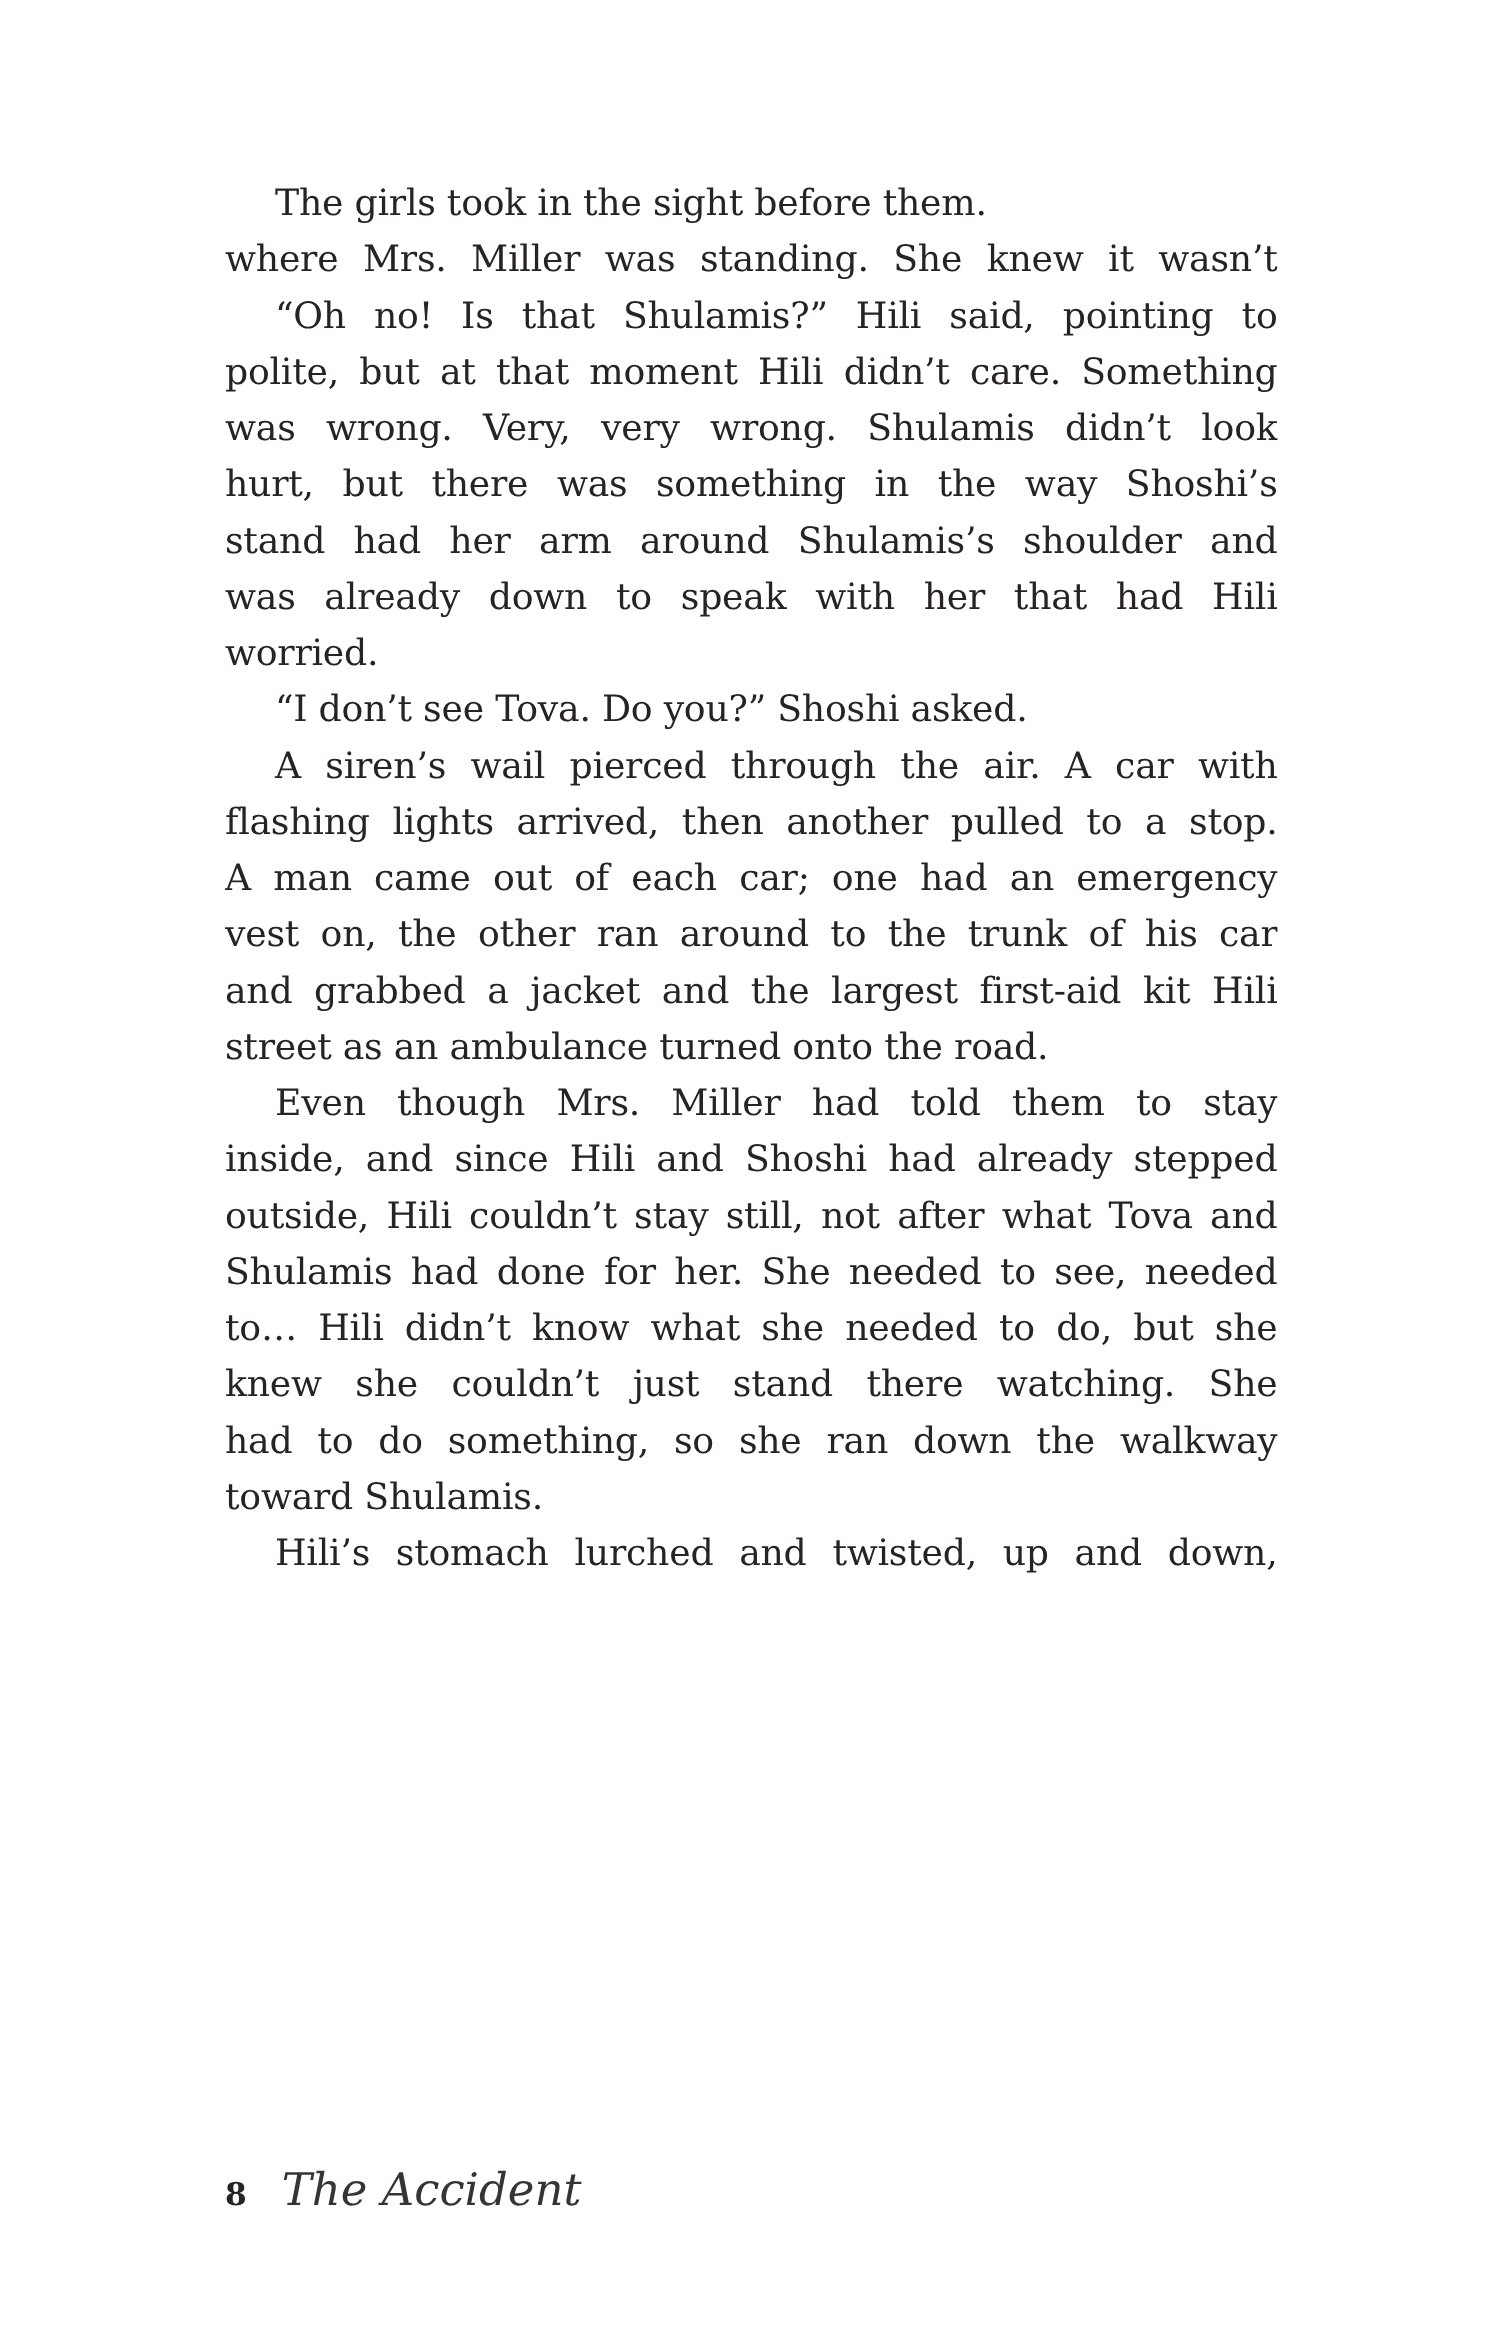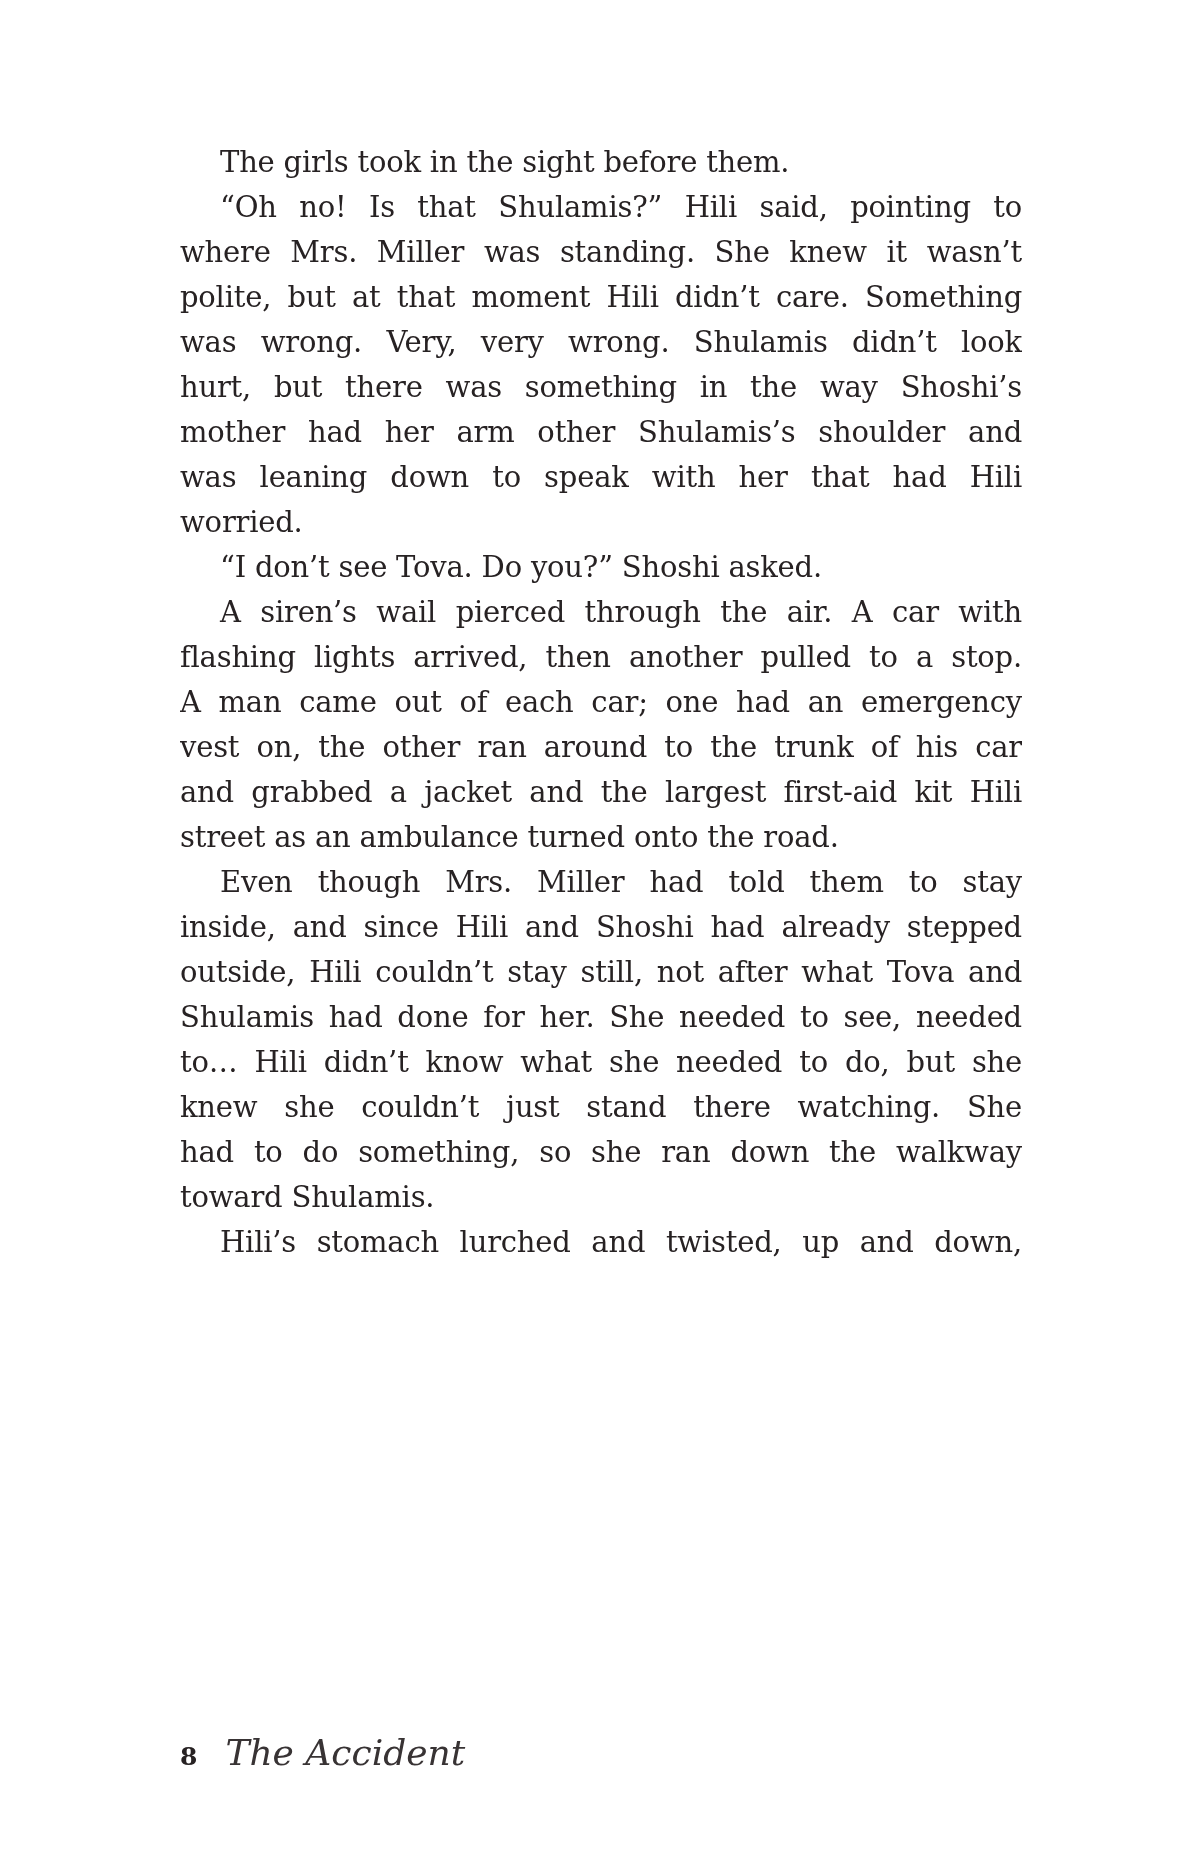--- a/index.html
+++ b/index.html
@@ -62,27 +62,27 @@
 </head>
 <body style="background: rgb(255, 255, 255);">
 
 <div class="page">
 
   <div class="text-body" style="color: rgb(39, 34, 35);">
       <div class="para">
         <div class="line first last">The girls took in the sight before them.</div>
       </div>
       <div class="para">
+        <div class="line">where Mrs. Miller was standing. She knew it wasn’t</div>
         <div class="line first">“Oh no! Is that Shulamis?” Hili said, pointing to</div>
-        <div class="line">where Mrs. Miller was standing. She knew it wasn’t</div>
         <div class="line">polite, but at that moment Hili didn’t care. Something</div>
         <div class="line">was wrong. Very, very wrong. Shulamis didn’t look</div>
         <div class="line">hurt, but there was something in the way Shoshi’s</div>
-        <div class="line">mother had her arm other Shulamis’s shoulder and</div>
-        <div class="line">was leaning down to speak with her that had Hili</div>
+        <div class="line">stand had her arm around Shulamis’s shoulder and</div>
+        <div class="line">was already down to speak with her that had Hili</div>
         <div class="line last">worried.</div>
       </div>
       <div class="para">
         <div class="line first last">“I don’t see Tova. Do you?” Shoshi asked.</div>
       </div>
       <div class="para">
         <div class="line first">A siren’s wail pierced through the air. A car with</div>
         <div class="line">flashing lights arrived, then another pulled to a stop.</div>
         <div class="line">A man came out of each car; one had an emergency</div>
         <div class="line">vest on, the other ran around to the trunk of his car</div>

